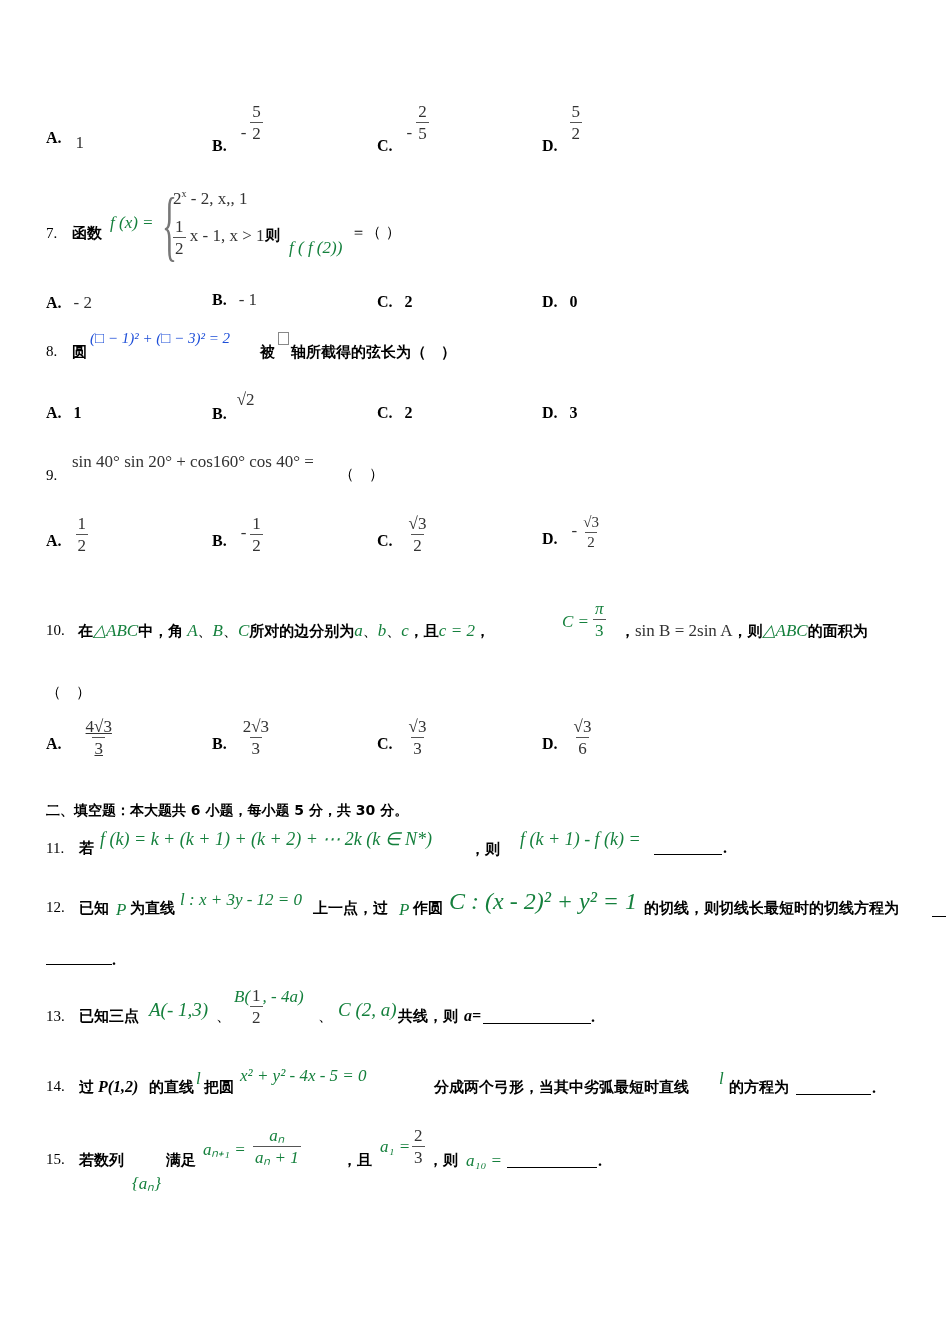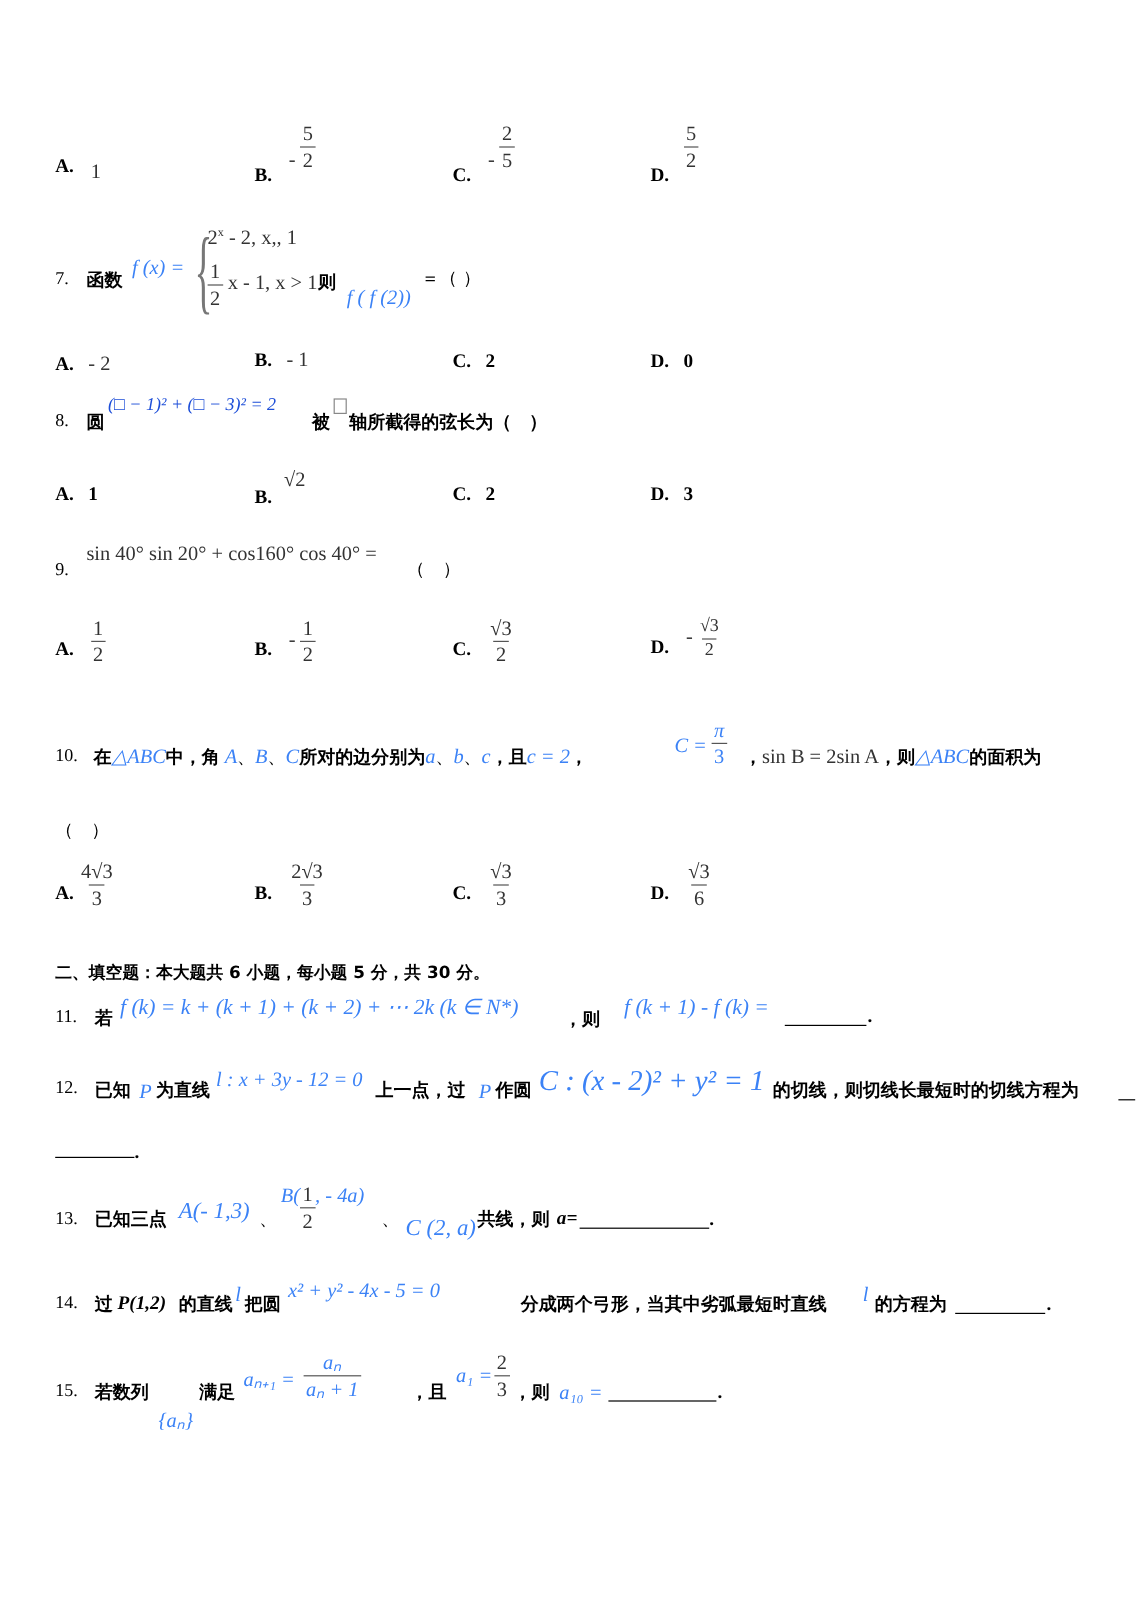--- a/index.html
+++ b/index.html
@@ -6,21 +6,21 @@
   body {
     width: 950px; height: 1344px; position: relative; overflow: hidden;
     font-family: "Liberation Serif", "DejaVu Serif", serif;
     color: #000;
   }
   .abs { position: absolute; white-space: nowrap; }
   .cn { font-family: "DejaVu Sans", "Liberation Sans", sans-serif; font-weight: bold; font-size: 15px; }
   .qnum { font-family: "Liberation Serif", serif; font-size: 15px; font-weight: normal; }
   .lbl { font-family: "Liberation Serif", serif; font-weight: bold; font-size: 16px; }
   .m { font-family: "Liberation Serif", serif; font-size: 17px; color: #333; }
-  .mi { font-family: "Liberation Serif", serif; font-style: italic; font-size: 17px; color: #3b82f6; }
+  .mi { font-family: "Liberation Serif", serif; font-style: italic; font-size: 17px; color: #15803d; }
   .b { font-weight: bold; font-family: "Liberation Serif", serif; font-size: 16px; }
   .frac { display: inline-flex; flex-direction: column; align-items: center; vertical-align: middle; line-height: 1; }
   .frac .num { padding: 0 2px 2px 2px; }
   .frac .den { border-top: 1px solid #555; padding: 2px 2px 0 2px; }
   .blank { display: inline-block; border-bottom: 1.5px solid #000; height: 14px; vertical-align: baseline; }
   .sup { font-size: 10px; vertical-align: super; }
   .brace { font-size: 48px; font-weight: 100; color: #666; line-height: 1; }
   .bluish { color: #1d4ed8; font-family: "Liberation Serif", serif; font-style: italic; font-size: 17px; }
   .box { display: inline-block; width: 9px; height: 11px; border: 1px solid #888; vertical-align: middle; }
 </style>
@@ -154,21 +154,21 @@
   </div>
   <div class="abs" style="left:574px; top:20px;">
     <span class="cn">，</span><span class="m">sin B = 2sin A</span><span class="cn">，则</span><span class="mi">△ABC</span><span class="cn">的面积为</span>
   </div>
 </div>
 <span class="abs cn" style="top:683px; left:46px; font-weight:normal;">（　）</span>
 
 <div class="abs" style="top:718px; left:46px; width:700px; height:55px;">
   <div class="abs" style="left:0;">
     <span class="lbl" style="position:relative; top:8px;">A.</span>
-    <span class="frac m" style="margin-left:0;">
+    <span class="frac m" style="margin-left:18px;text-decoration:underline;">
         <span class="num">4√3</span>
         <span class="den">3</span>
       </span>
   </div>
   <div class="abs" style="left:166px;">
     <span class="lbl" style="position:relative; top:8px;">B.</span>
     <span class="frac m" style="margin-left:10px;">
         <span class="num">2√3</span>
         <span class="den">3</span>
       </span>
@@ -223,21 +223,21 @@
   <span class="abs cn" style="left:33px; top:22px;">已知三点</span>
   <span class="abs mi" style="left:103px; top:14px; font-size:19px;">A(- 1,3)</span>
   <span class="abs cn" style="left:170px; top:22px; font-weight:normal;">、</span>
   <div class="abs" style="left:188px; top:2px;">
     <span class="mi" style="position:relative; top:-8px;">B(</span><span class="frac m">
         <span class="num">1</span>
         <span class="den">2</span>
       </span><span class="mi" style="position:relative; top:-8px;">, - 4a)</span>
   </div>
   <span class="abs cn" style="left:272px; top:22px; font-weight:normal;">、</span>
-  <span class="abs mi" style="left:292px; top:28px; font-size:19px;text-align:right;">C (2, a)</span>
+  <span class="abs mi" style="left:292px; top:14px; font-size:19px;text-align:right;">C (2, a)</span>
   <span class="abs cn" style="left:352px; top:22px;">共线，则</span>
   <span class="abs b" style="left:418px; top:22px; font-style:italic;">a=</span>
   <span class="abs blank" style="left:437px; top:24px; width:108px;"></span>
   <span class="abs b" style="left:545px; top:23px;">.</span>
 </div>
 
 <div class="abs" style="top:1063px; left:46px; width:880px; height:36px;">
   <span class="abs qnum" style="left:0; top:15px;">14.</span>
   <span class="abs cn" style="left:33px; top:15px;">过</span>
   <span class="abs b" style="left:52px; top:15px; font-style:italic;">P(1,2)</span>

